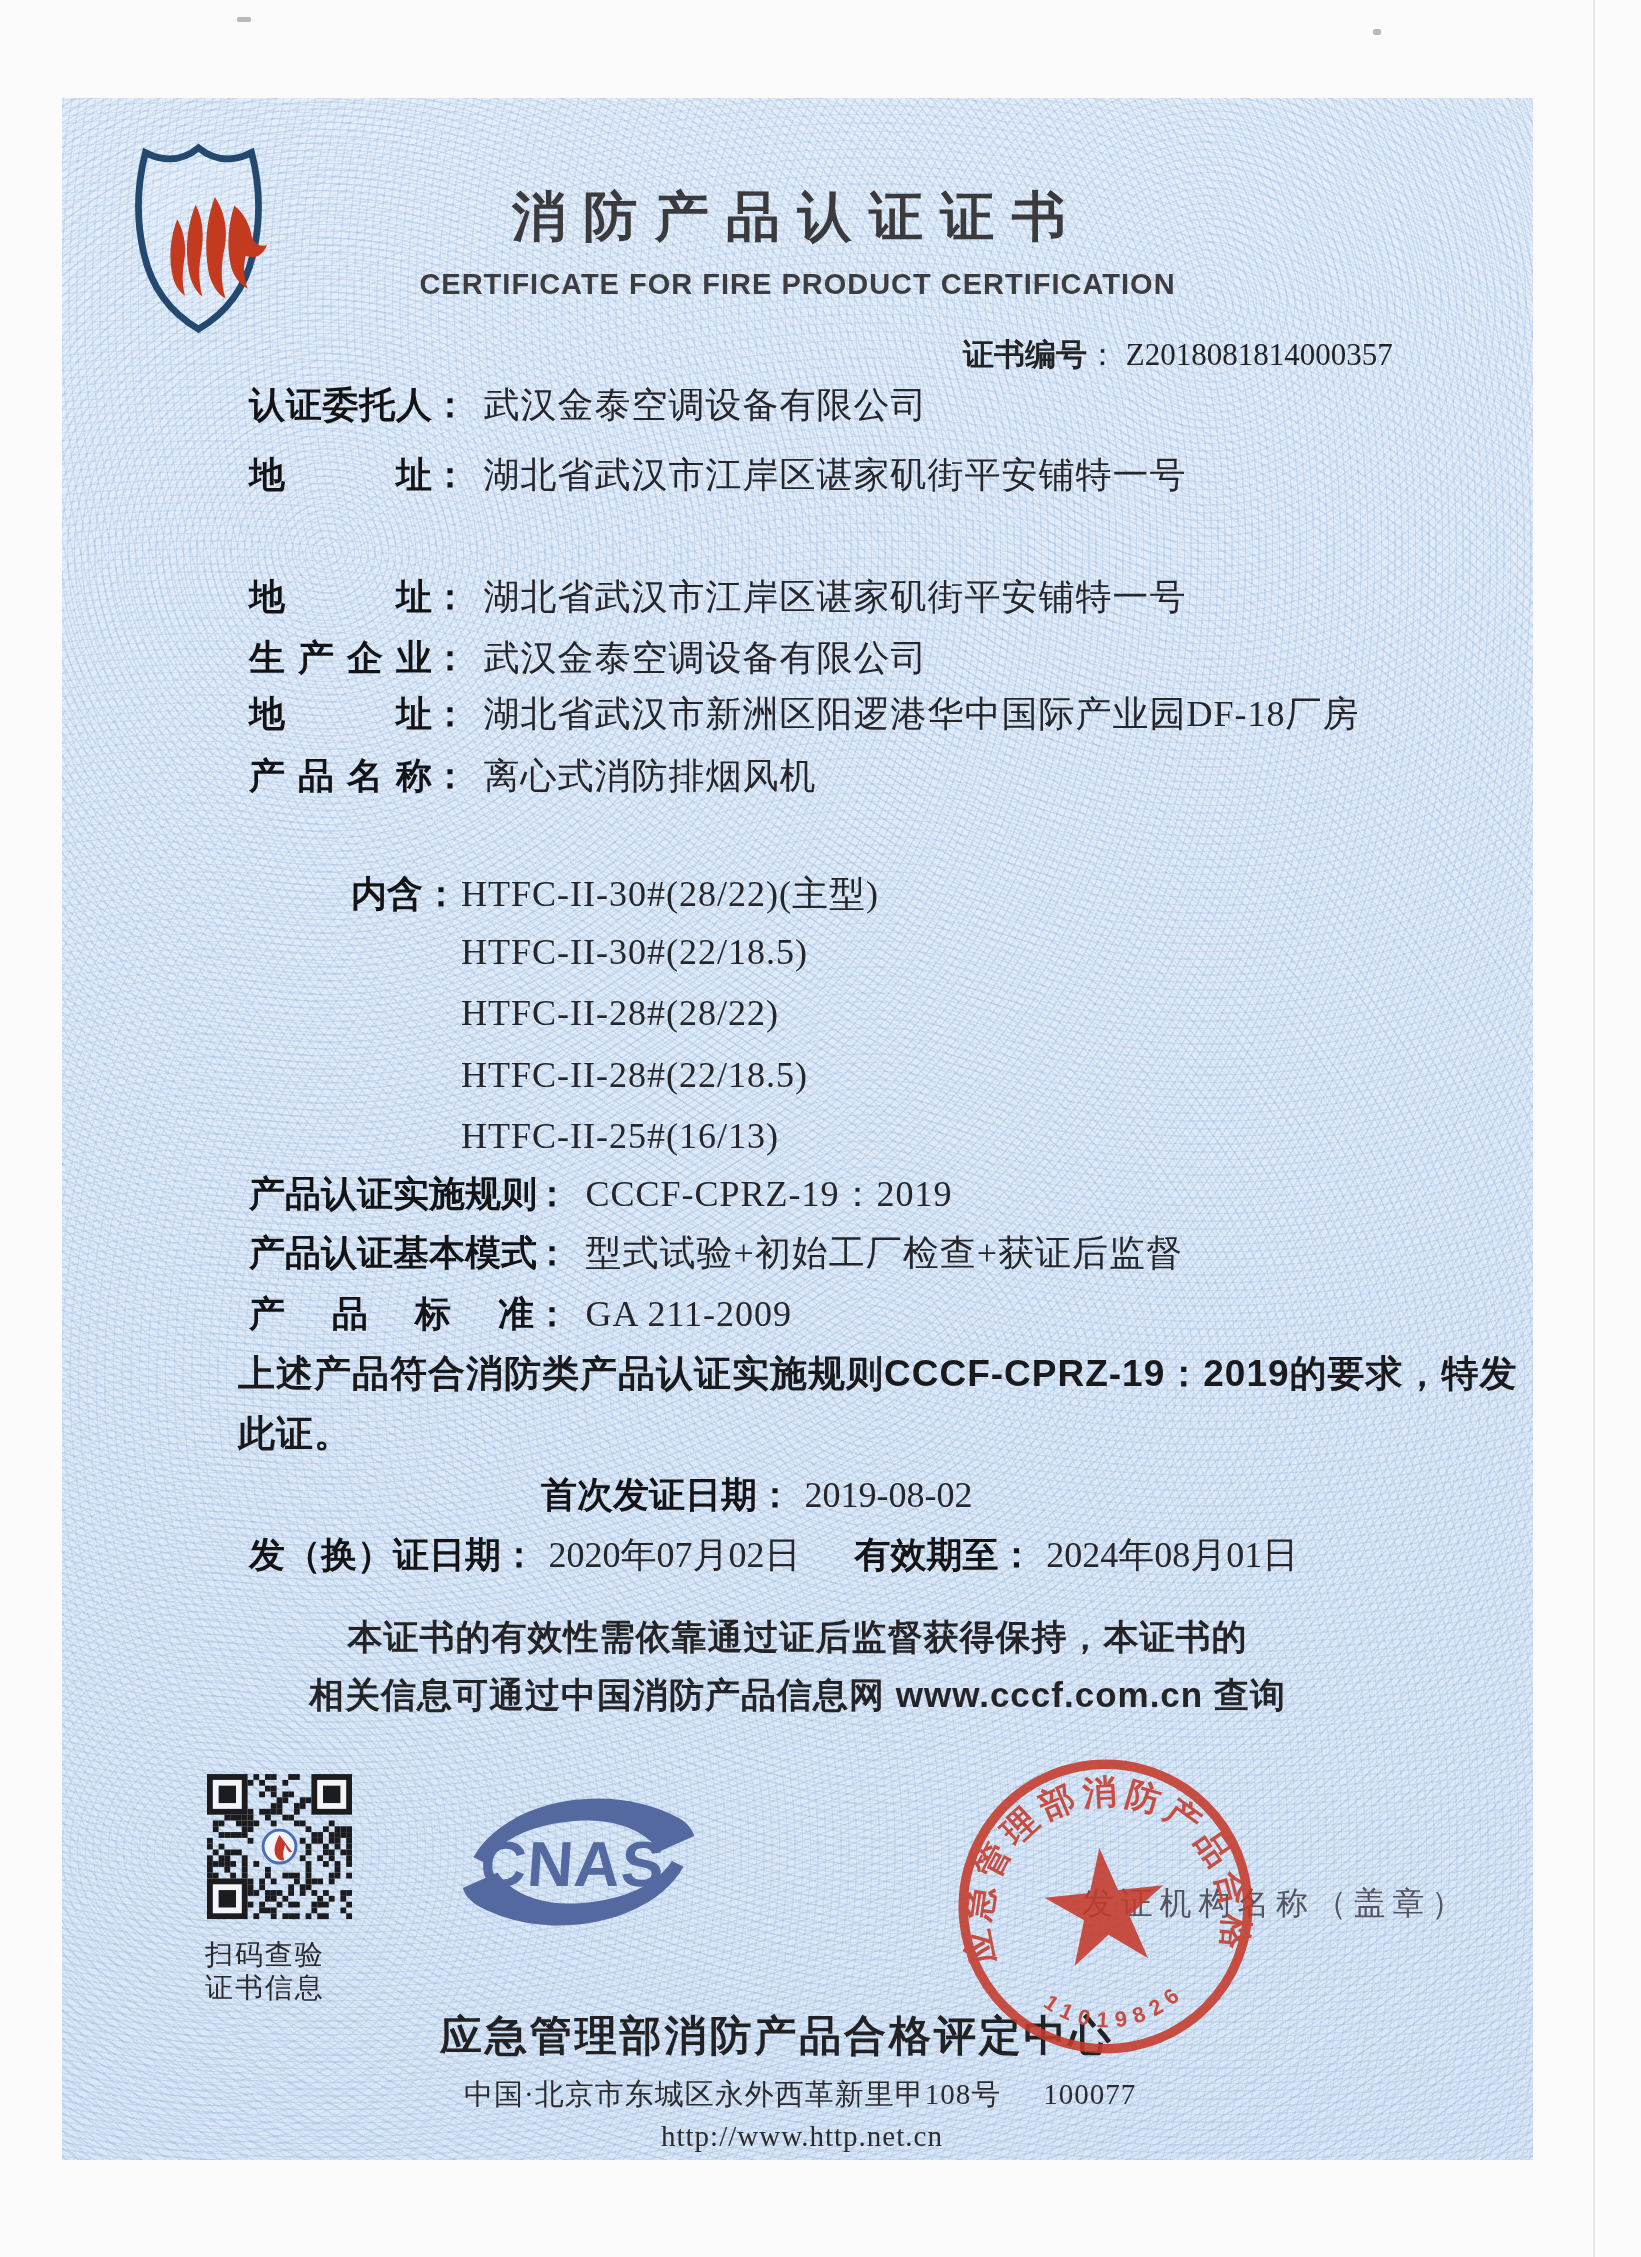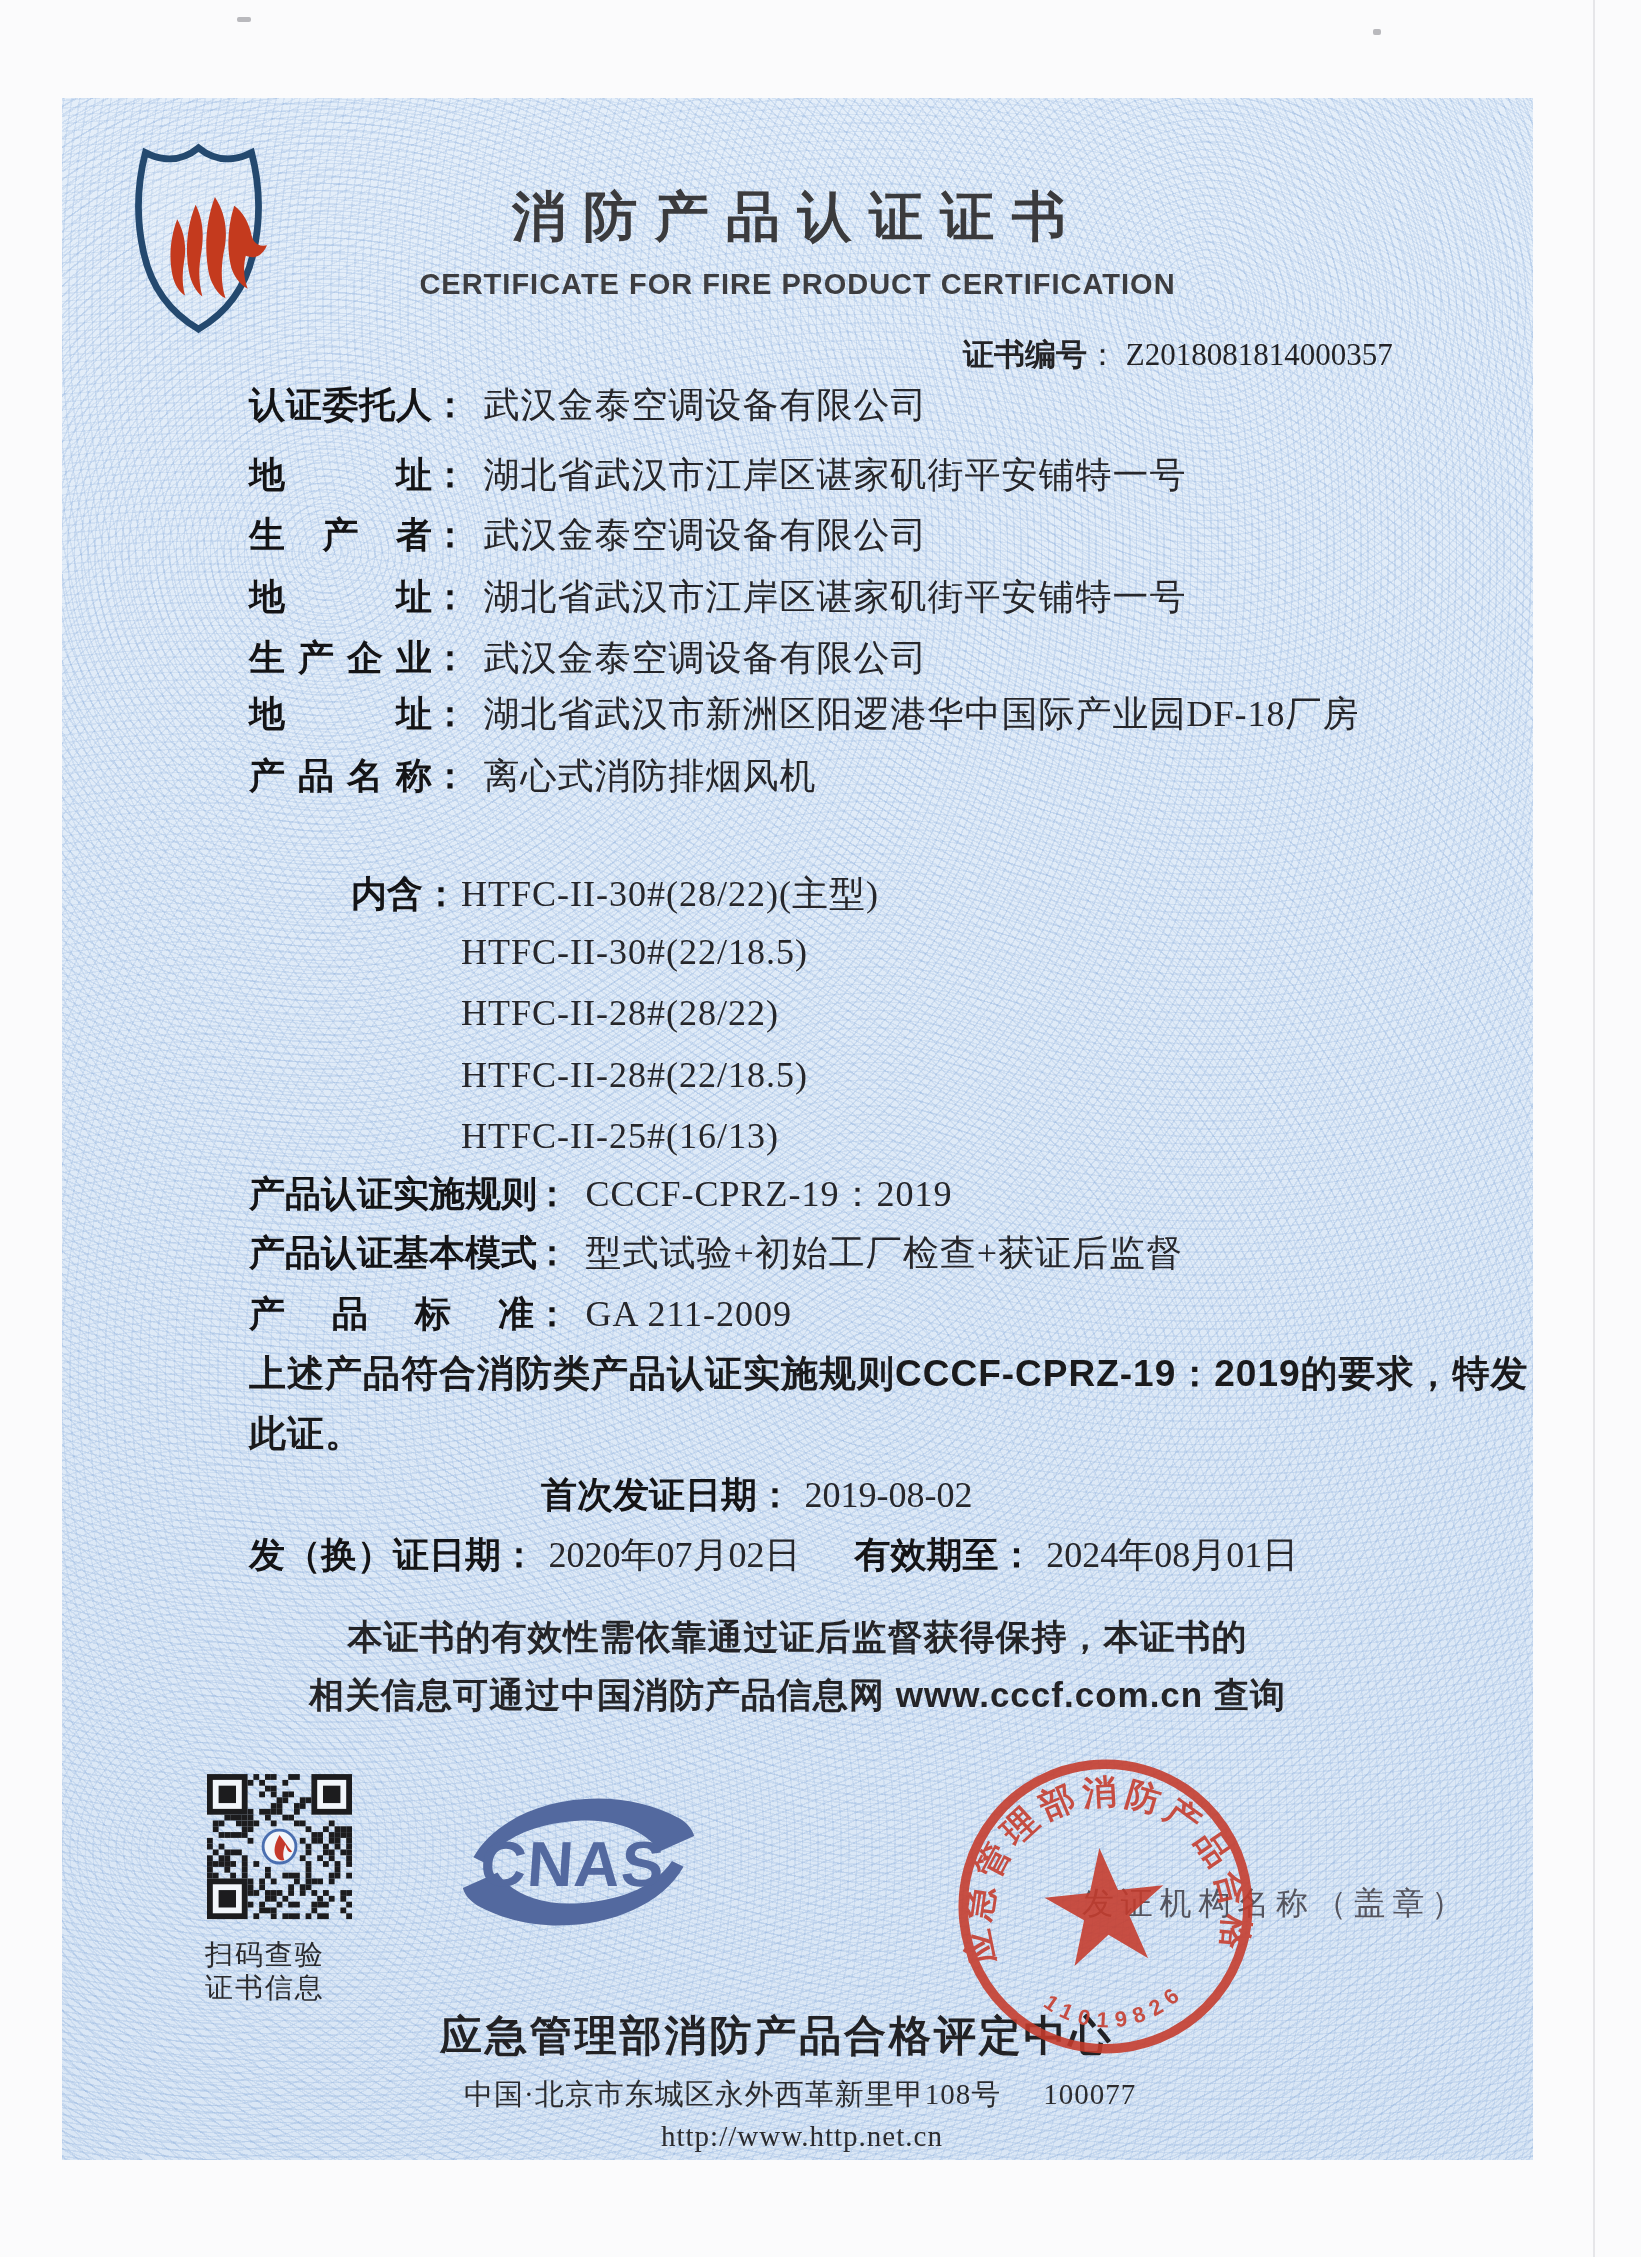--- a/index.html
+++ b/index.html
@@ -48,21 +48,21 @@
     text-align:justify; text-align-last:justify;
   }
   .lbl2 { width:285px; }
   .colon { font-weight:bold; color:#141416; }
   .val {
     font-family:"Liberation Serif","DejaVu Serif",serif;
     color:#26262a; margin-left:15.4px; letter-spacing:1px;
   }
   .models-label { display:inline-block; font-weight:bold; color:#141416; }
   .model-item { position:absolute; left:399px; font-family:"Liberation Serif","DejaVu Serif",serif; font-size:36px; color:#26262a; letter-spacing:1px; white-space:nowrap; }
-  .statement { position:absolute; left:187px; font-size:37px; font-weight:bold; color:#1a1a1c; white-space:nowrap; letter-spacing:1px; }
+  .statement { position:absolute; left:176px; font-size:37px; font-weight:bold; color:#1a1a1c; white-space:nowrap; letter-spacing:1px; }
 
   .dates-row { position:absolute; white-space:nowrap; font-size:36px; }
   .dlab { font-weight:bold; color:#141416; }
   .dval { font-family:"Liberation Serif","DejaVu Serif",serif; color:#26262a; margin-left:11.6px; }
 
   .notice { position:absolute; left:0; width:100%; text-align:center; font-size:35px; font-weight:600; color:#242427; letter-spacing:1px; }
 
   .qr-wrap { left:145px; top:1676px; width:145px; height:150px; }
   .qr-caption { position:absolute; left:143px; font-size:28px; color:#2a2a2d; letter-spacing:1.9px; }
 
@@ -115,23 +115,20 @@
   <div class="abs certno">
     <span class="lab">证书编号</span><span>：</span>
     <span>Z2018081814000357</span>
   </div>
 
   <div class="row" style="top:283px">
     <span class="lbl">认证委托人</span><span class="colon">：</span><span class="val">武汉金泰空调设备有限公司</span>
   </div>
   <div class="row" style="top:353px">
     <span class="lbl">地址</span><span class="colon">：</span><span class="val">湖北省武汉市江岸区谌家矶街平安铺特一号</span>
-  </div>
-  <div class="row" style="top:413px">
-    <span class="lbl">生产者</span><span class="colon">：</span><span class="val">武汉金泰空调设备有限公司</span>
   </div>
   <div class="row" style="top:475px">
     <span class="lbl">地址</span><span class="colon">：</span><span class="val">湖北省武汉市江岸区谌家矶街平安铺特一号</span>
   </div>
   <div class="row" style="top:536px">
     <span class="lbl">生产企业</span><span class="colon">：</span><span class="val">武汉金泰空调设备有限公司</span>
   </div>
   <div class="row" style="top:592px">
     <span class="lbl">地址</span><span class="colon">：</span><span class="val">湖北省武汉市新洲区阳逻港华中国际产业园DF-18厂房</span>
   </div>

